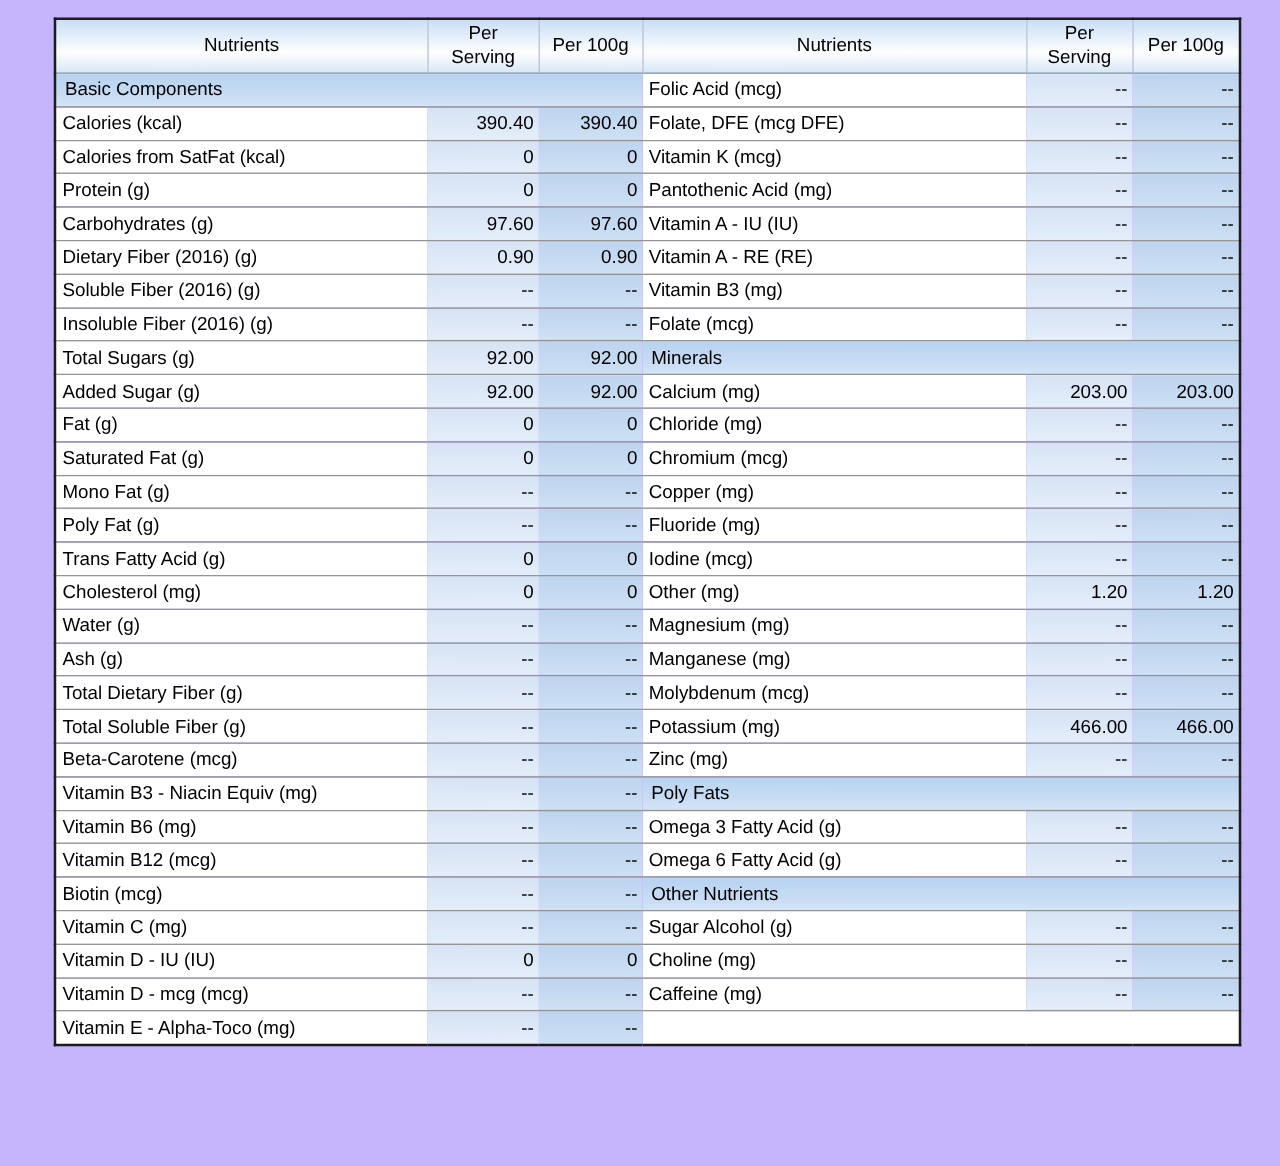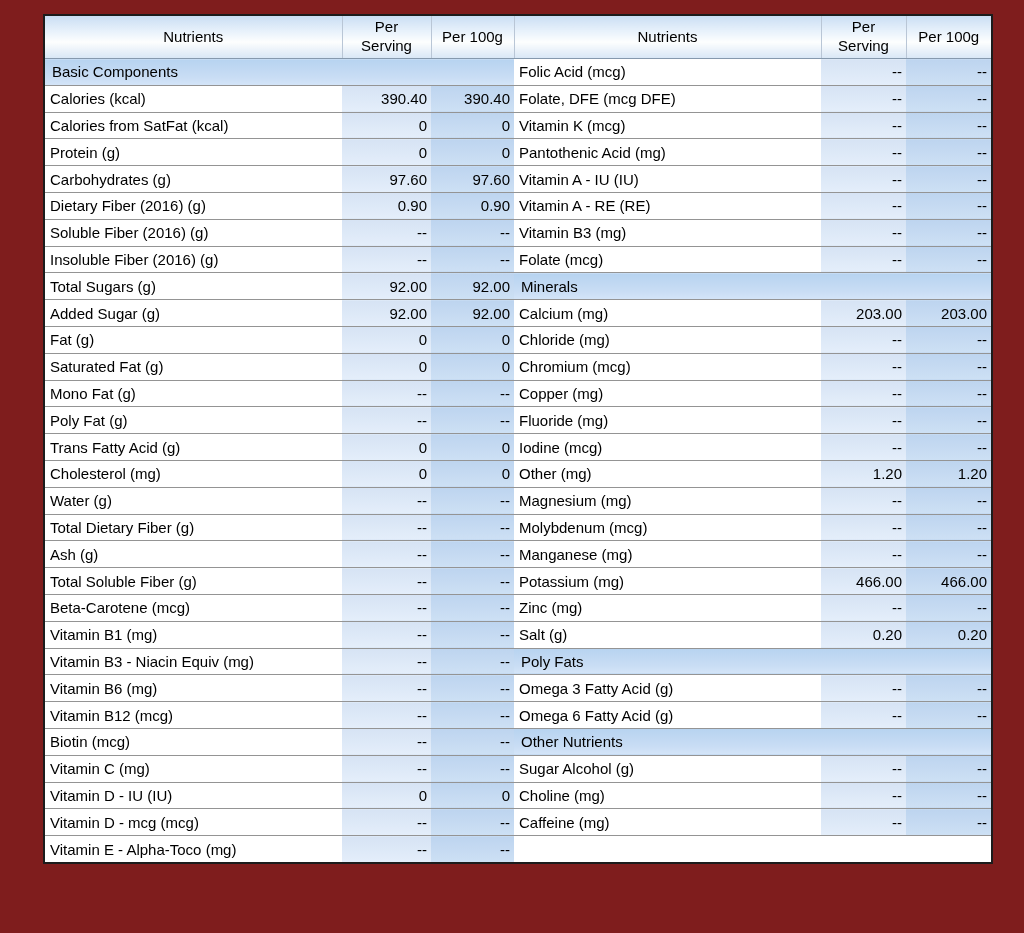--- a/index.html
+++ b/index.html
@@ -1,17 +1,17 @@
 <!DOCTYPE html>
 <html><head>
 <meta charset="utf-8">
 <style>
   html,body{margin:0;padding:0;background:#ffffff;}
   body{width:1024px;height:933px;font-family:"Liberation Sans",sans-serif;color:#000;}
-  .page{position:relative;width:1024px;height:933px;background:#7f1d1d;overflow:hidden;}
+  .page{position:relative;width:1024px;height:933px;background:#c4b5fd;overflow:hidden;}
   table.nutrients{
     position:absolute;left:43px;top:14px;width:948px;
     border-collapse:collapse;table-layout:fixed;
     border:2px solid #1c1c1c;
     font-size:15px;color:#000;
   }
   th{
     height:42px;font-weight:normal;text-align:center;vertical-align:middle;
     background:linear-gradient(180deg,#cadef4 0%,#e9f2fb 38%,#fdfefe 62%,#d9e7f6 100%);
     border-bottom:1px solid #8699ad;
@@ -182,58 +182,50 @@
         </tr>
         <tr>
           <td class="label">Water (g)</td>
           <td class="serving">--</td>
           <td class="g100">--</td>
           <td class="label">Magnesium (mg)</td>
           <td class="serving">--</td>
           <td class="g100">--</td>
         </tr>
         <tr>
+          <td class="label">Ash (g)</td>
+          <td class="serving">--</td>
+          <td class="g100">--</td>
+          <td class="label">Manganese (mg)</td>
+          <td class="serving">--</td>
+          <td class="g100">--</td>
+        </tr>
+        <tr>
           <td class="label">Total Dietary Fiber (g)</td>
           <td class="serving">--</td>
           <td class="g100">--</td>
           <td class="label">Molybdenum (mcg)</td>
-          <td class="serving">--</td>
-          <td class="g100">--</td>
-        </tr>
-        <tr>
-          <td class="label">Ash (g)</td>
-          <td class="serving">--</td>
-          <td class="g100">--</td>
-          <td class="label">Manganese (mg)</td>
           <td class="serving">--</td>
           <td class="g100">--</td>
         </tr>
         <tr>
           <td class="label">Total Soluble Fiber (g)</td>
           <td class="serving">--</td>
           <td class="g100">--</td>
           <td class="label">Potassium (mg)</td>
           <td class="serving">466.00</td>
           <td class="g100">466.00</td>
         </tr>
         <tr>
           <td class="label">Beta-Carotene (mcg)</td>
           <td class="serving">--</td>
           <td class="g100">--</td>
           <td class="label">Zinc (mg)</td>
           <td class="serving">--</td>
           <td class="g100">--</td>
-        </tr>
-        <tr>
-          <td class="label">Vitamin B1 (mg)</td>
-          <td class="serving">--</td>
-          <td class="g100">--</td>
-          <td class="label">Salt (g)</td>
-          <td class="serving">0.20</td>
-          <td class="g100">0.20</td>
         </tr>
         <tr>
           <td class="label">Vitamin B3 - Niacin Equiv (mg)</td>
           <td class="serving">--</td>
           <td class="g100">--</td>
           <td class="section" colspan="3">Poly Fats</td>
         </tr>
         <tr>
           <td class="label">Vitamin B6 (mg)</td>
           <td class="serving">--</td>

